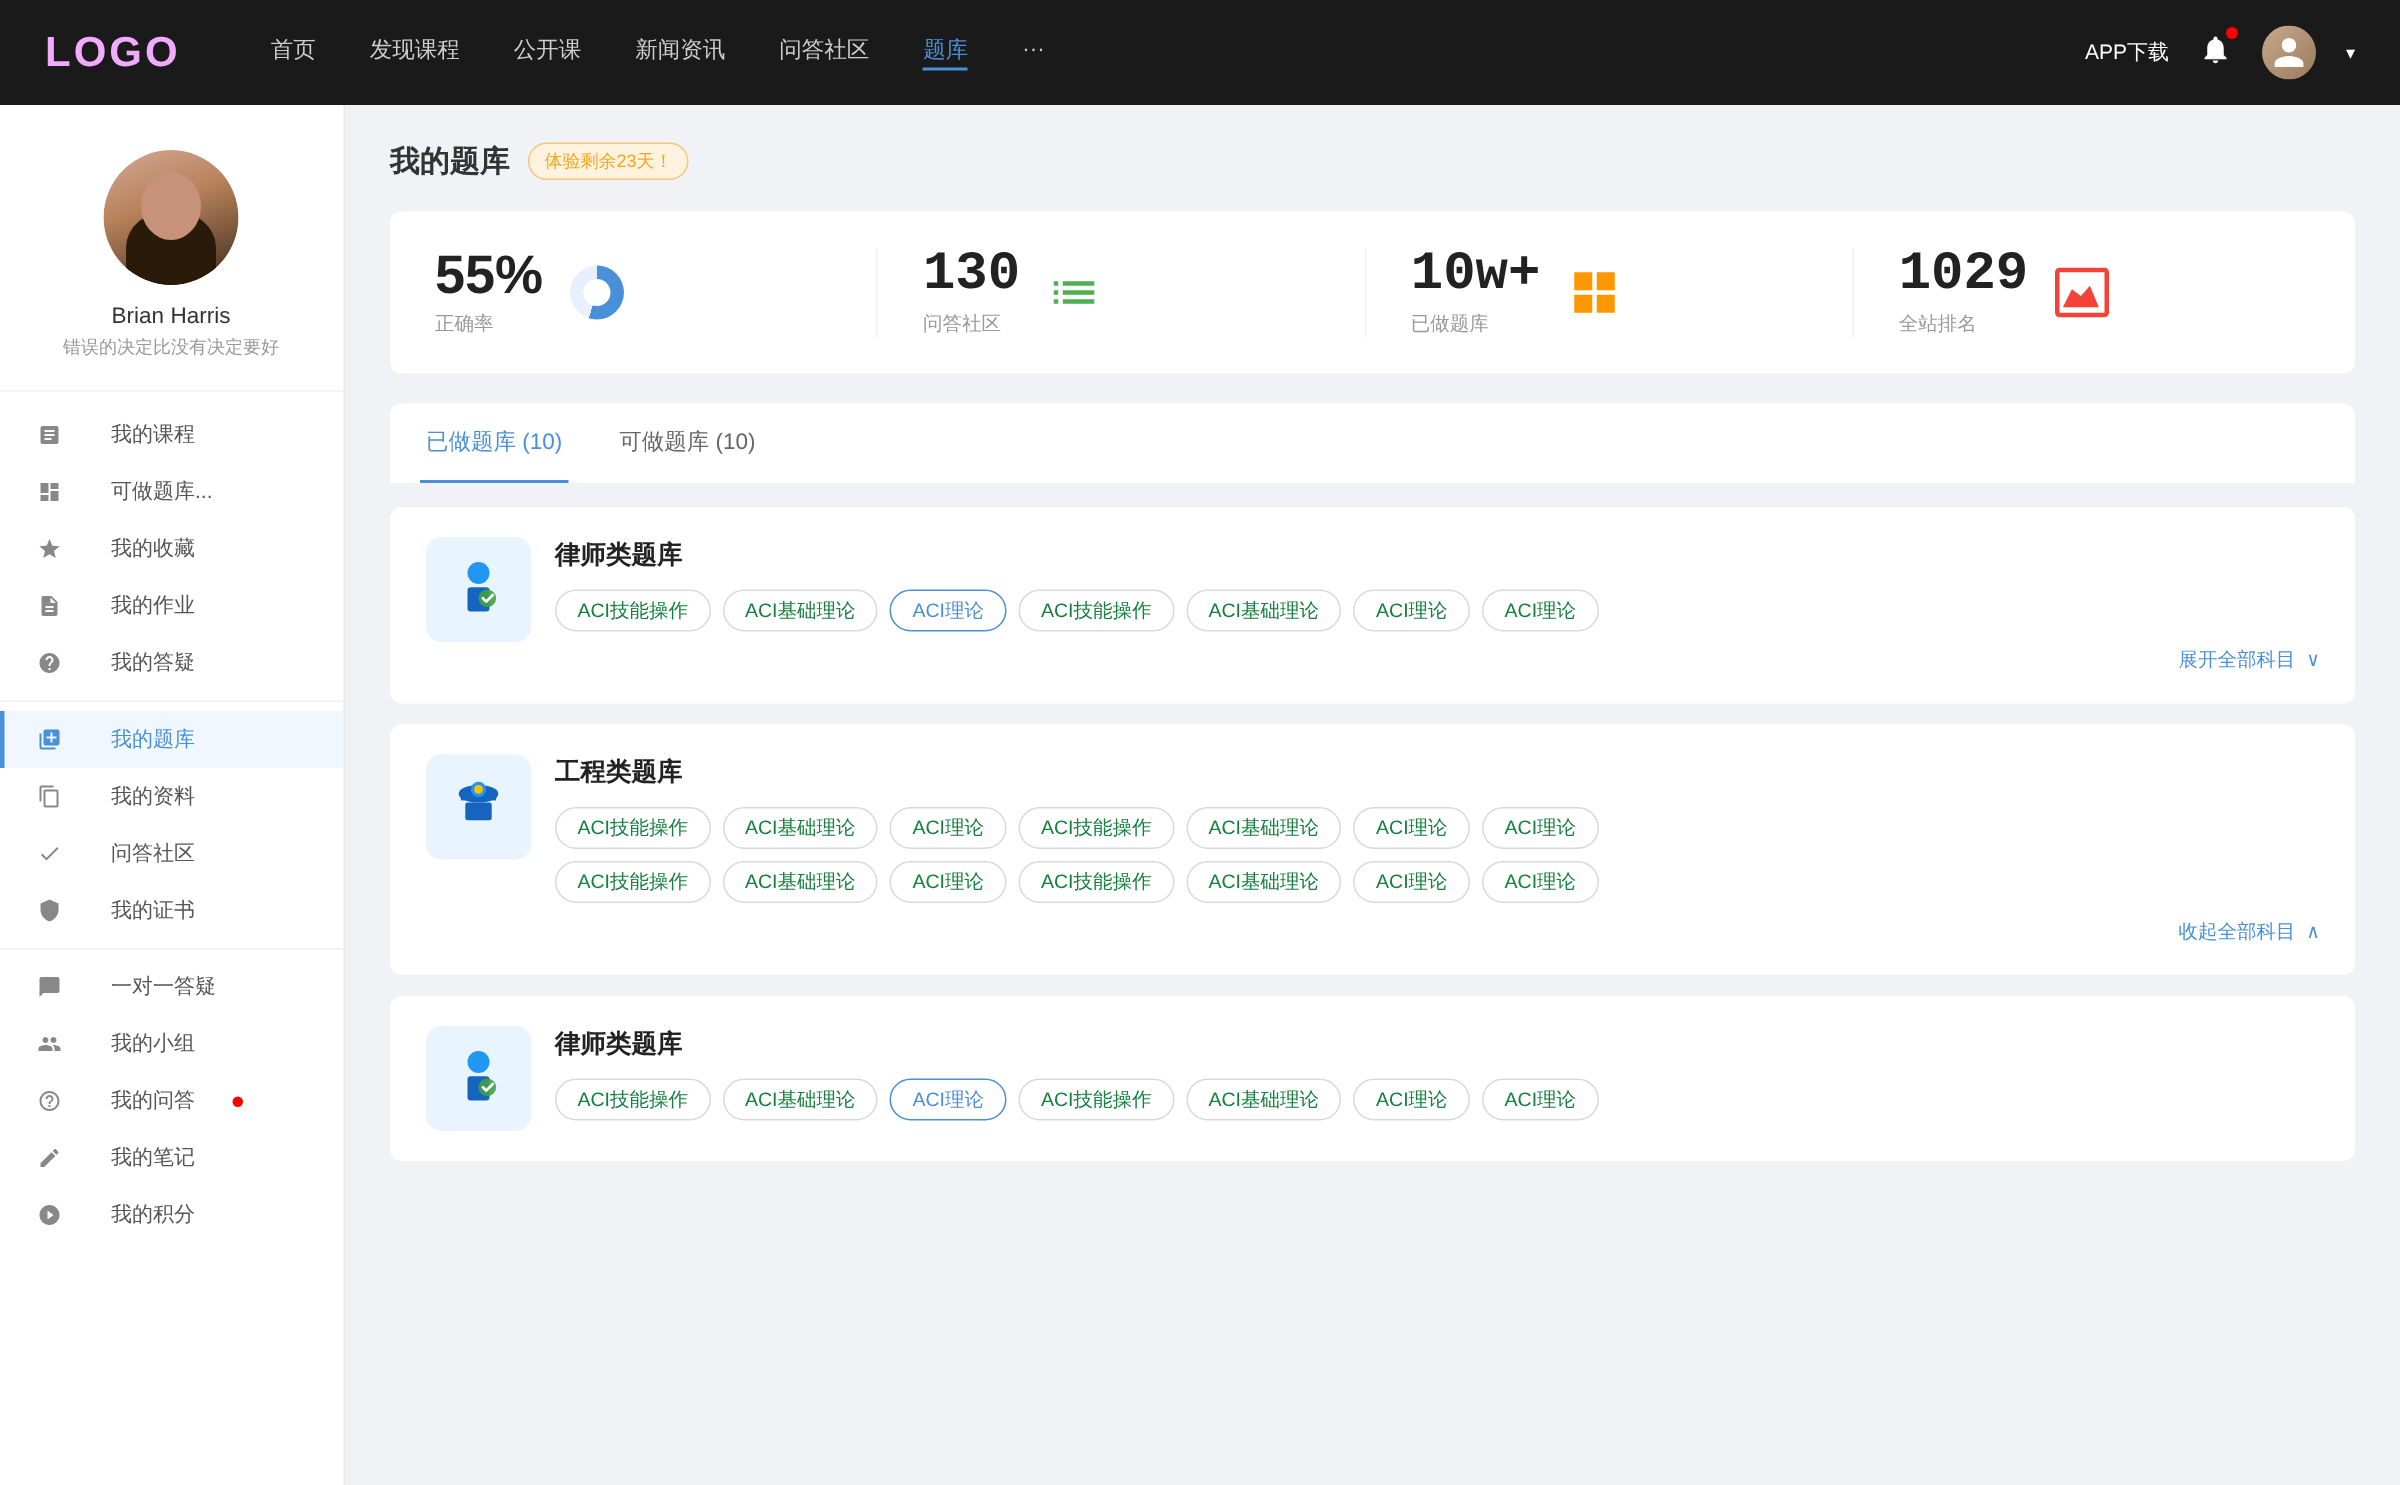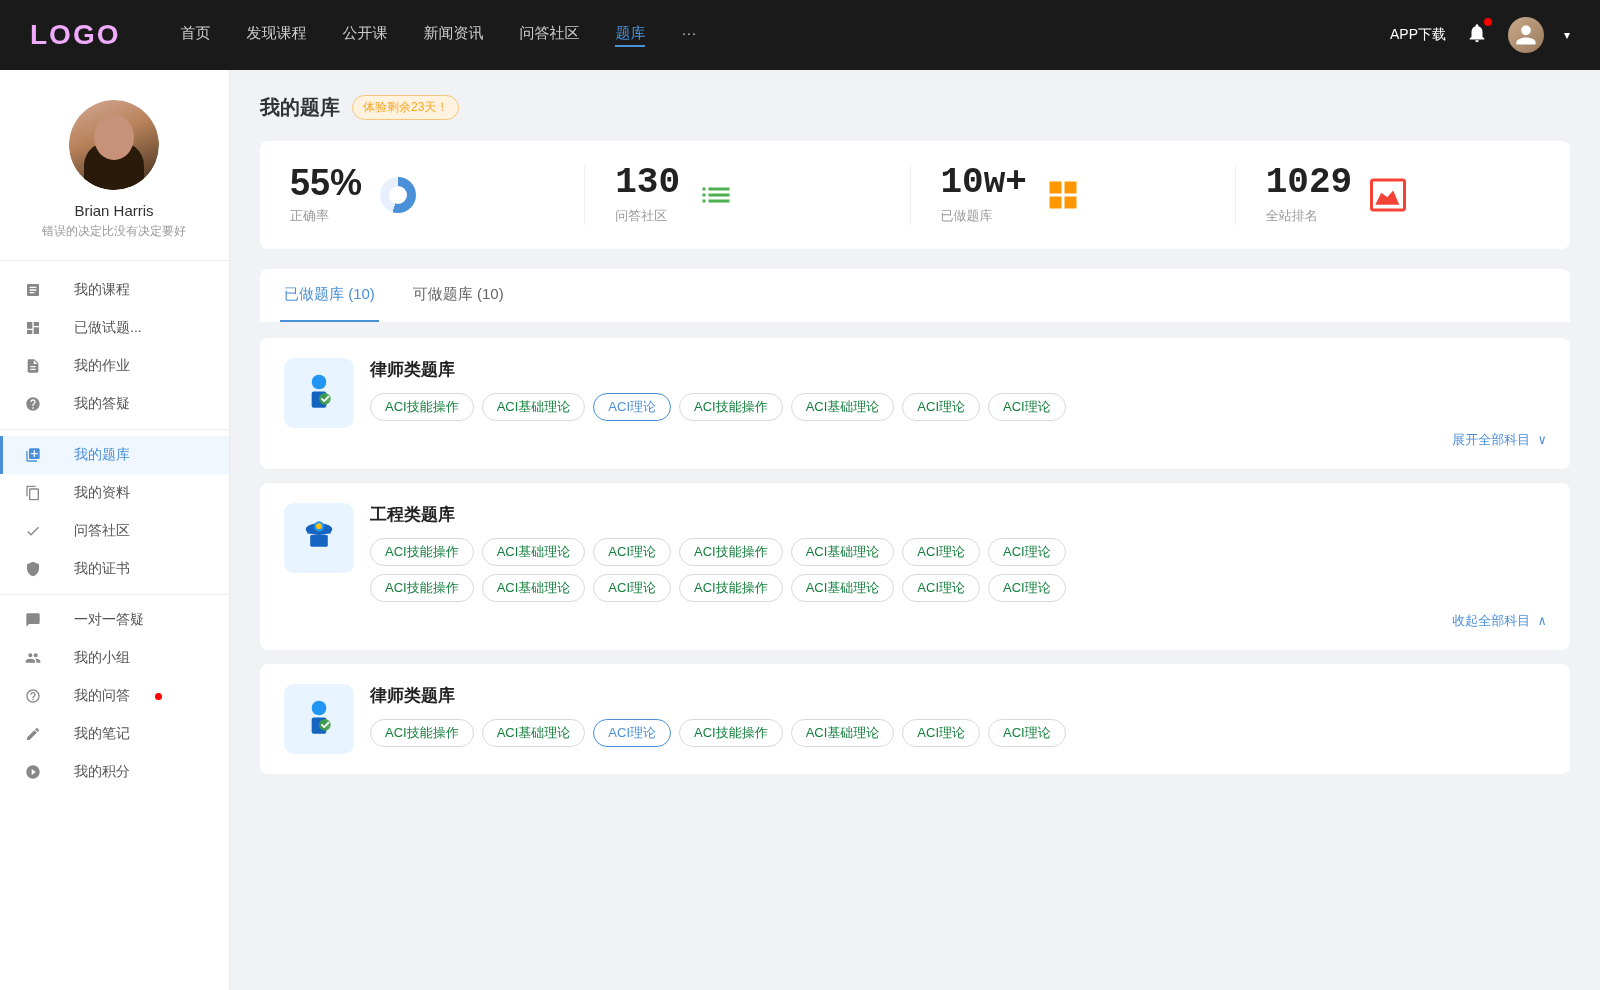--- a/index.html
+++ b/index.html
@@ -404,21 +404,29 @@
             </svg>
         </span>
         <span>我的课程</span>
       </li>
       <li>
         <span class="sidebar-icon">
           <svg width="16" height="16" viewBox="0 0 24 24" fill="#888">
               <path d="M3 13h8V3H3v10zm0 8h8v-6H3v6zm10 0h8V11h-8v10zm0-18v6h8V3h-8z"></path>
             </svg>
         </span>
-        <span>已做试题...</span>
+        <span>可做题库...</span>
+      </li>
+      <li>
+        <span class="sidebar-icon">
+          <svg width="16" height="16" viewBox="0 0 24 24" fill="#888">
+              <path d="M12 17.27L18.18 21l-1.64-7.03L22 9.24l-7.19-.61L12 2 9.19 8.63 2 9.24l5.46 4.73L5.82 21z"></path>
+            </svg>
+        </span>
+        <span>我的收藏</span>
       </li>
       <li>
         <span class="sidebar-icon">
           <svg width="16" height="16" viewBox="0 0 24 24" fill="#888">
               <path d="M14 2H6c-1.1 0-2 .9-2 2v16c0 1.1.89 2 2 2h12c1.1 0 2-.9 2-2V8l-6-6zm2 16H8v-2h8v2zm0-4H8v-2h8v2zm-3-5V3.5L18.5 9H13z"></path>
             </svg>
         </span>
         <span>我的作业</span>
       </li>
       <li>

